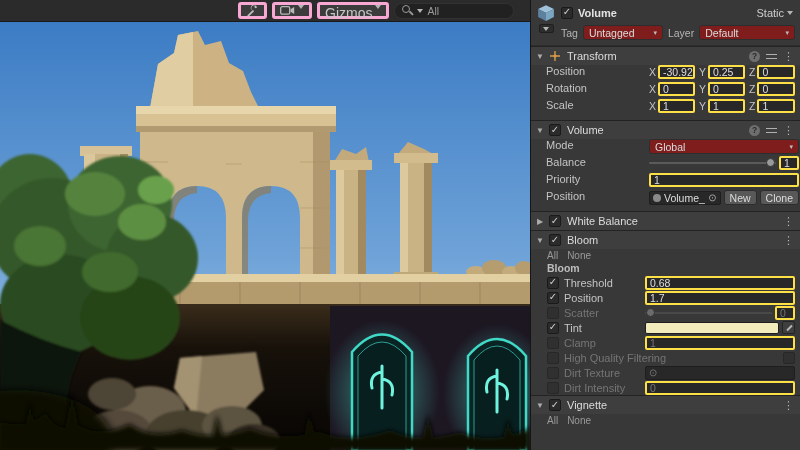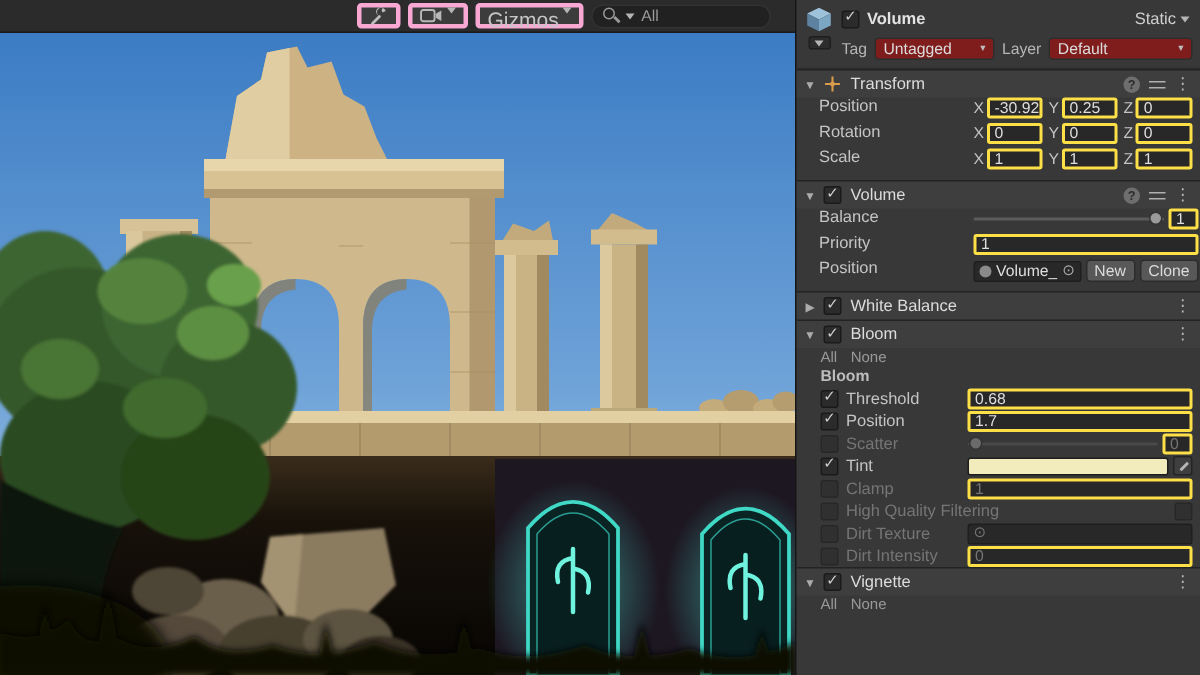--- a/index.html
+++ b/index.html
@@ -396,20 +396,27 @@
         </span>
       <span class="comp-title">Volume</span>
       <span class="hdr-icons">
         <span class="help">?</span>
         <span class="preset"></span>
         <span class="kebab">⋮</span>
       </span>
     </div>
 
     <div class="irow">
+      <span class="row-label">Mode</span>
+      <span class="dd wide">
+        <span class="ddtext">Global</span>
+        <span class="arrow">▾</span>
+      </span>
+    </div>
+    <div class="irow">
       <span class="row-label">Balance</span>
       <div class="vcol">
         <div class="slider end grow">
           <div class="track"></div>
             <div class="handle"></div>
         </div>
         <span class="field mini">1</span>
       </div>
     </div>
     <div class="irow">

